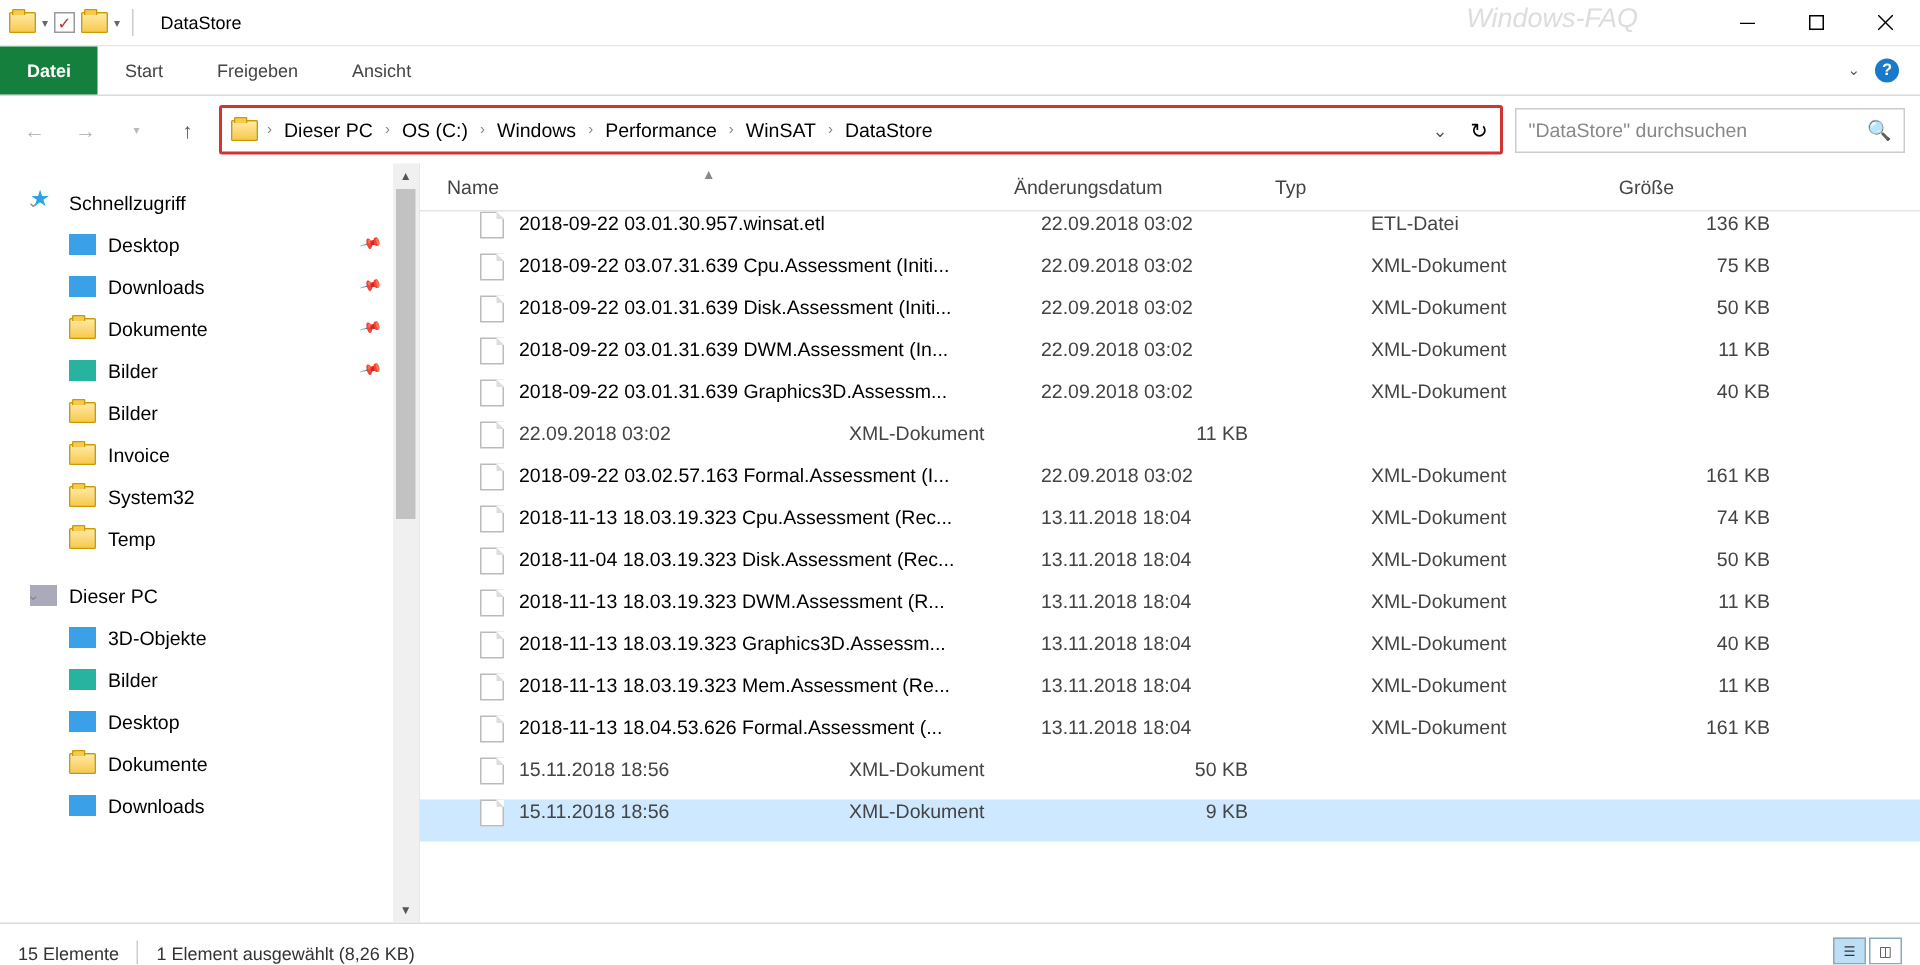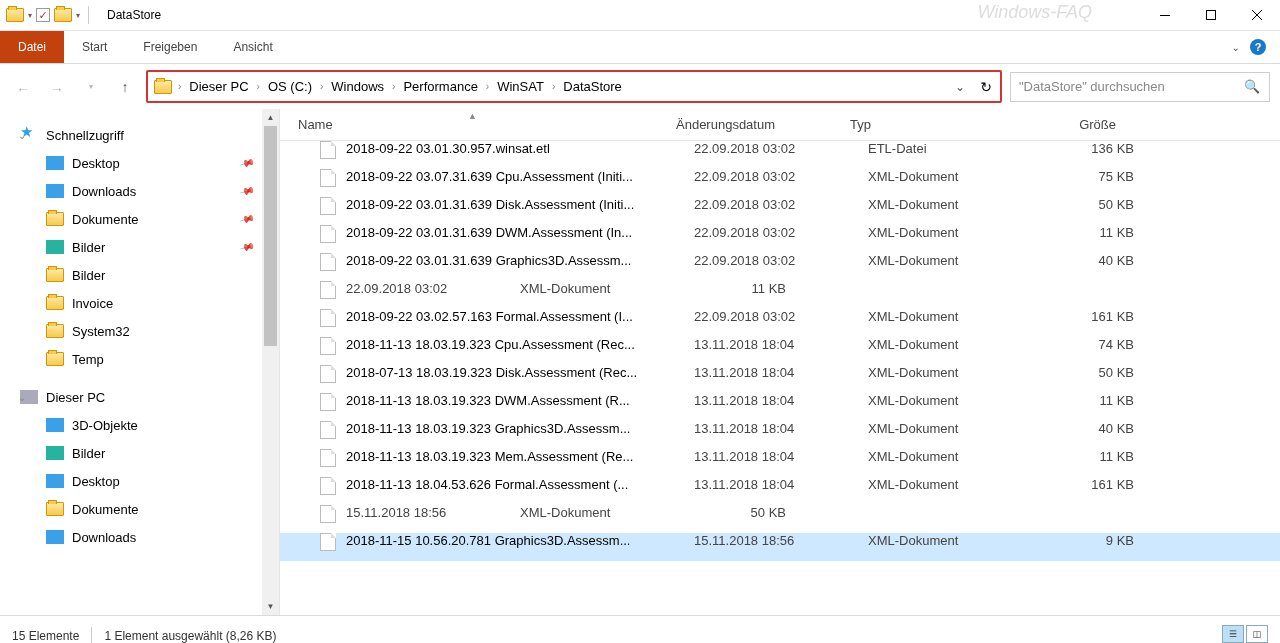--- a/index.html
+++ b/index.html
@@ -13,21 +13,21 @@
   .qat .check { width:14px; height:14px; display:flex; align-items:center; justify-content:center; color:#b33; border:1px solid #999; font-size:11px; }
   .qat-sep { width:1px; height:18px; background:#ccc; margin:0 8px; }
   .title-text { font-size:12px; margin-left:10px; }
   .watermark { position:absolute; right:188px; top:2px; font-size:18px; color:#ddd; font-style:italic; pointer-events:none; }
   .winbtns { margin-left:auto; display:flex; }
   .winbtn { width:46px; height:31px; display:flex; align-items:center; justify-content:center; font-size:10px; }
 
   
   .ribbon { height:33px; background:#fff; border-bottom:1px solid #dadada; display:flex; align-items:stretch; }
   .tab { padding:0 18px; display:flex; align-items:center; font-size:12px; color:#444; }
-  .tab.file { background:#c2410c; color:#fff; }
+  .tab.file { background:#15803d; color:#fff;font-weight:bold; }
   .ribbon-right { margin-left:auto; display:flex; align-items:center; gap:10px; padding-right:14px; color:#1979ca; }
   .help-circle { width:16px; height:16px; border-radius:50%; background:#1979ca; color:#fff; display:flex; align-items:center; justify-content:center; font-size:11px; font-weight:bold; }
 
   
   .navrow { height:45px; display:flex; align-items:center; padding:0 10px; gap:8px; }
   .navbtn { width:26px; height:26px; display:flex; align-items:center; justify-content:center; color:#555; font-size:14px; }
   .navbtn.disabled { color:#bbb; }
   .addr { flex:1; height:33px; border:2px solid #d23333; border-radius:2px; display:flex; align-items:center; background:#fff; padding-left:6px; }
   .addr .folder-icon-sm { width:18px; height:14px; background:linear-gradient(#ffe9a6,#f7ca4d); border:1px solid #cc9a00; border-radius:1px; position:relative; margin-right:4px; }
   .addr .folder-icon-sm::before { content:""; position:absolute; top:-3px; left:1px; width:7px; height:3px; background:#f7ca4d; border:1px solid #cc9a00; border-bottom:none; border-radius:1px 1px 0 0; }
@@ -73,21 +73,21 @@
   .col-type { width:174px; }
   .col-size { width:110px; text-align:right; padding-right:18px; }
   .sort-ind { position:absolute; left:170px; top:-6px; font-size:9px; color:#888; }
   .rows { flex:1; overflow-y:auto; }
   .row { display:flex; height:28px; padding-left:40px; font-size:13px; }
   .row.sel { background:#cde8ff; }
   .row .fi { width:16px; height:18px; border:1px solid #bbb; background:#fff; margin-right:10px; flex-shrink:0; position:relative; }
   .row .fi::before { content:""; position:absolute; right:-1px; top:-1px; border-top:5px solid #fff; border-left:5px solid #ddd; }
   .row .nm { width:348px; overflow:hidden; text-overflow:ellipsis; white-space:nowrap; }
   .row .dt { width:174px; color:#444; }
-  .row .tp { width:174px; color:#444; }
+  .row .tp { width:174px; color:#444;margin-left:46px; }
   .row .sz { width:110px; text-align:right; padding-right:18px; color:#444; }
 
   
   .status { height:28px; border-top:1px solid #dadada; display:flex; align-items:flex-end; padding:0 12px; font-size:12px; color:#333; }
   .status-sep { width:1px; height:16px; background:#ccc; margin:0 12px; }
   .view-toggles { margin-left:auto; display:flex; gap:2px; }
   .vt { width:22px; height:18px; border:1px solid #8ab; display:flex; align-items:center; justify-content:center; font-size:9px; }
   .vt.active { background:#bcdff5; }
 </style>
 </head>
@@ -301,21 +301,21 @@
         </div>
         <div class="row">
           <div class="fi"></div>
           <div class="nm">2018-11-13 18.03.19.323 Cpu.Assessment (Rec...</div>
           <div class="dt">13.11.2018 18:04</div>
           <div class="tp">XML-Dokument</div>
           <div class="sz">74 KB</div>
         </div>
         <div class="row">
           <div class="fi"></div>
-          <div class="nm">2018-07-13 18.03.19.323 Disk.Assessment (Rec...</div>
+          <div class="nm">2018-11-04 18.03.19.323 Disk.Assessment (Rec...</div>
           <div class="dt">13.11.2018 18:04</div>
           <div class="tp">XML-Dokument</div>
           <div class="sz">50 KB</div>
         </div>
         <div class="row">
           <div class="fi"></div>
           <div class="nm">2018-11-13 18.03.19.323 DWM.Assessment (R...</div>
           <div class="dt">13.11.2018 18:04</div>
           <div class="tp">XML-Dokument</div>
           <div class="sz">11 KB</div>
@@ -342,21 +342,20 @@
           <div class="sz">161 KB</div>
         </div>
         <div class="row">
           <div class="fi"></div>
           <div class="dt">15.11.2018 18:56</div>
           <div class="tp">XML-Dokument</div>
           <div class="sz">50 KB</div>
         </div>
         <div class="row sel">
           <div class="fi"></div>
-          <div class="nm">2018-11-15 10.56.20.781 Graphics3D.Assessm...</div>
           <div class="dt">15.11.2018 18:56</div>
           <div class="tp">XML-Dokument</div>
           <div class="sz">9 KB</div>
         </div>
       </div>
   </div>
 </div>
 
 <div class="status">
   <span>15 Elemente</span>

